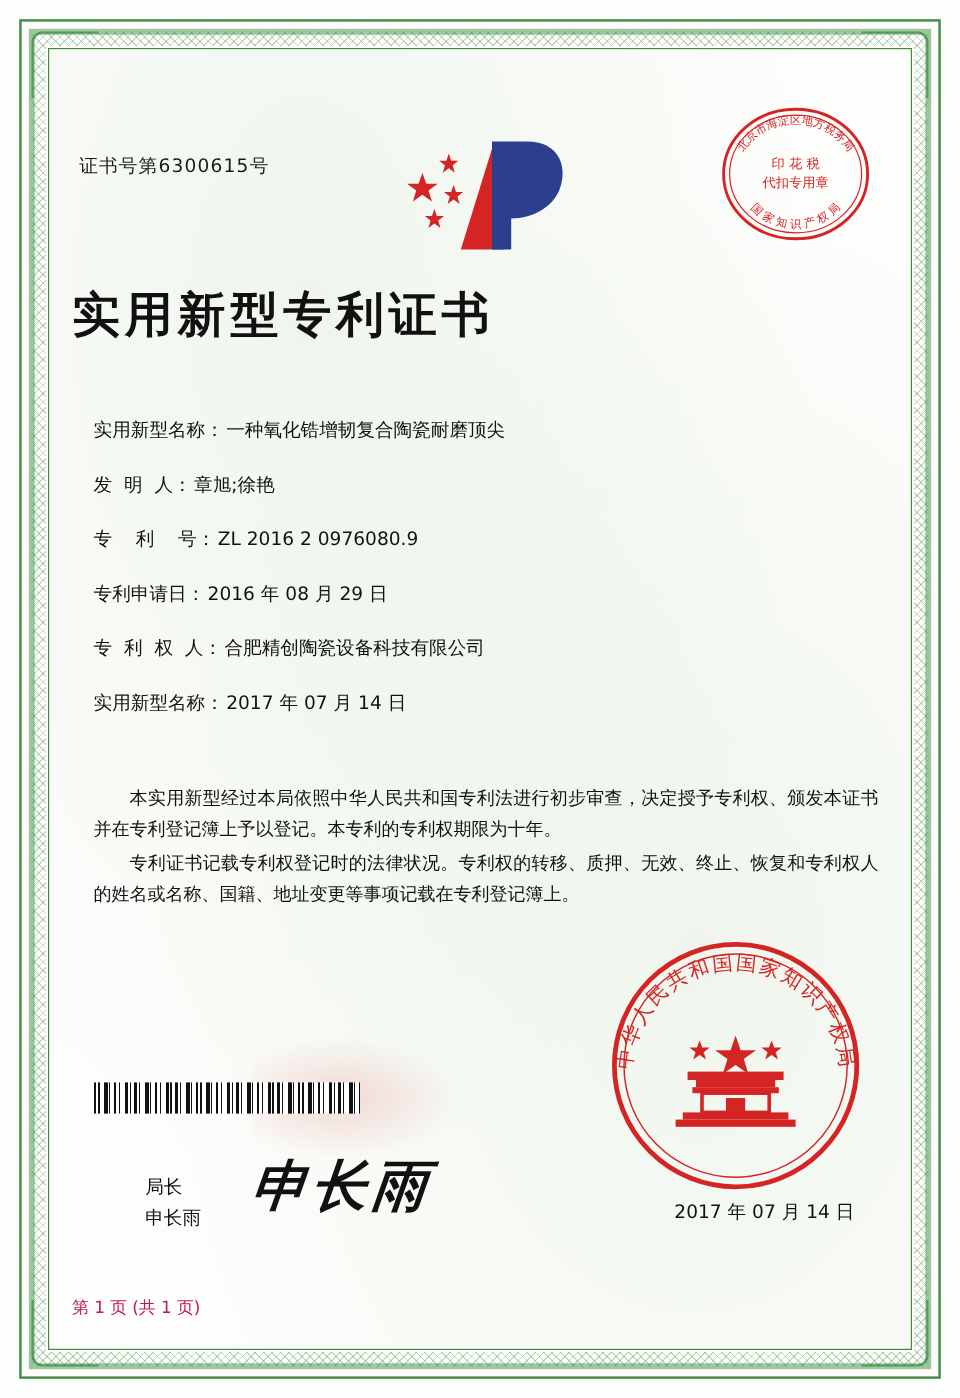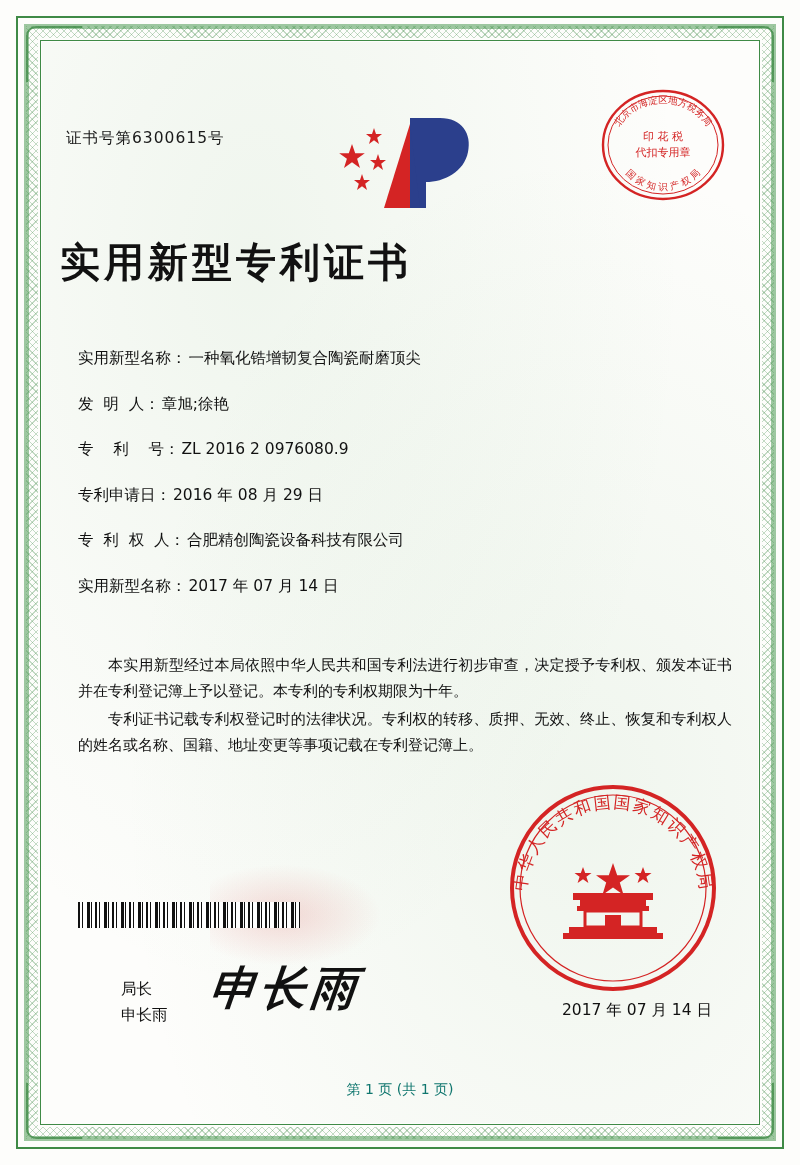--- a/index.html
+++ b/index.html
@@ -215,23 +215,23 @@
     right: 28px;
     bottom: 84px;
     font-size: 15.5px;
     color: #111;
   }
 
   .page-no {
     position: absolute;
     left: 0; right: 0;
     bottom: 6px;
-    text-align: center;
+    text-align: left;
     font-size: 14px;
-    color: #0f766e;
+    color: #be185d;
   }
 
   
   .smudge {
     position: absolute;
     left: 150px;
     top: 800px;
     width: 180px;
     height: 110px;
     background: radial-gradient(ellipse at 40% 50%, rgba(214,40,40,.16), transparent 65%);

